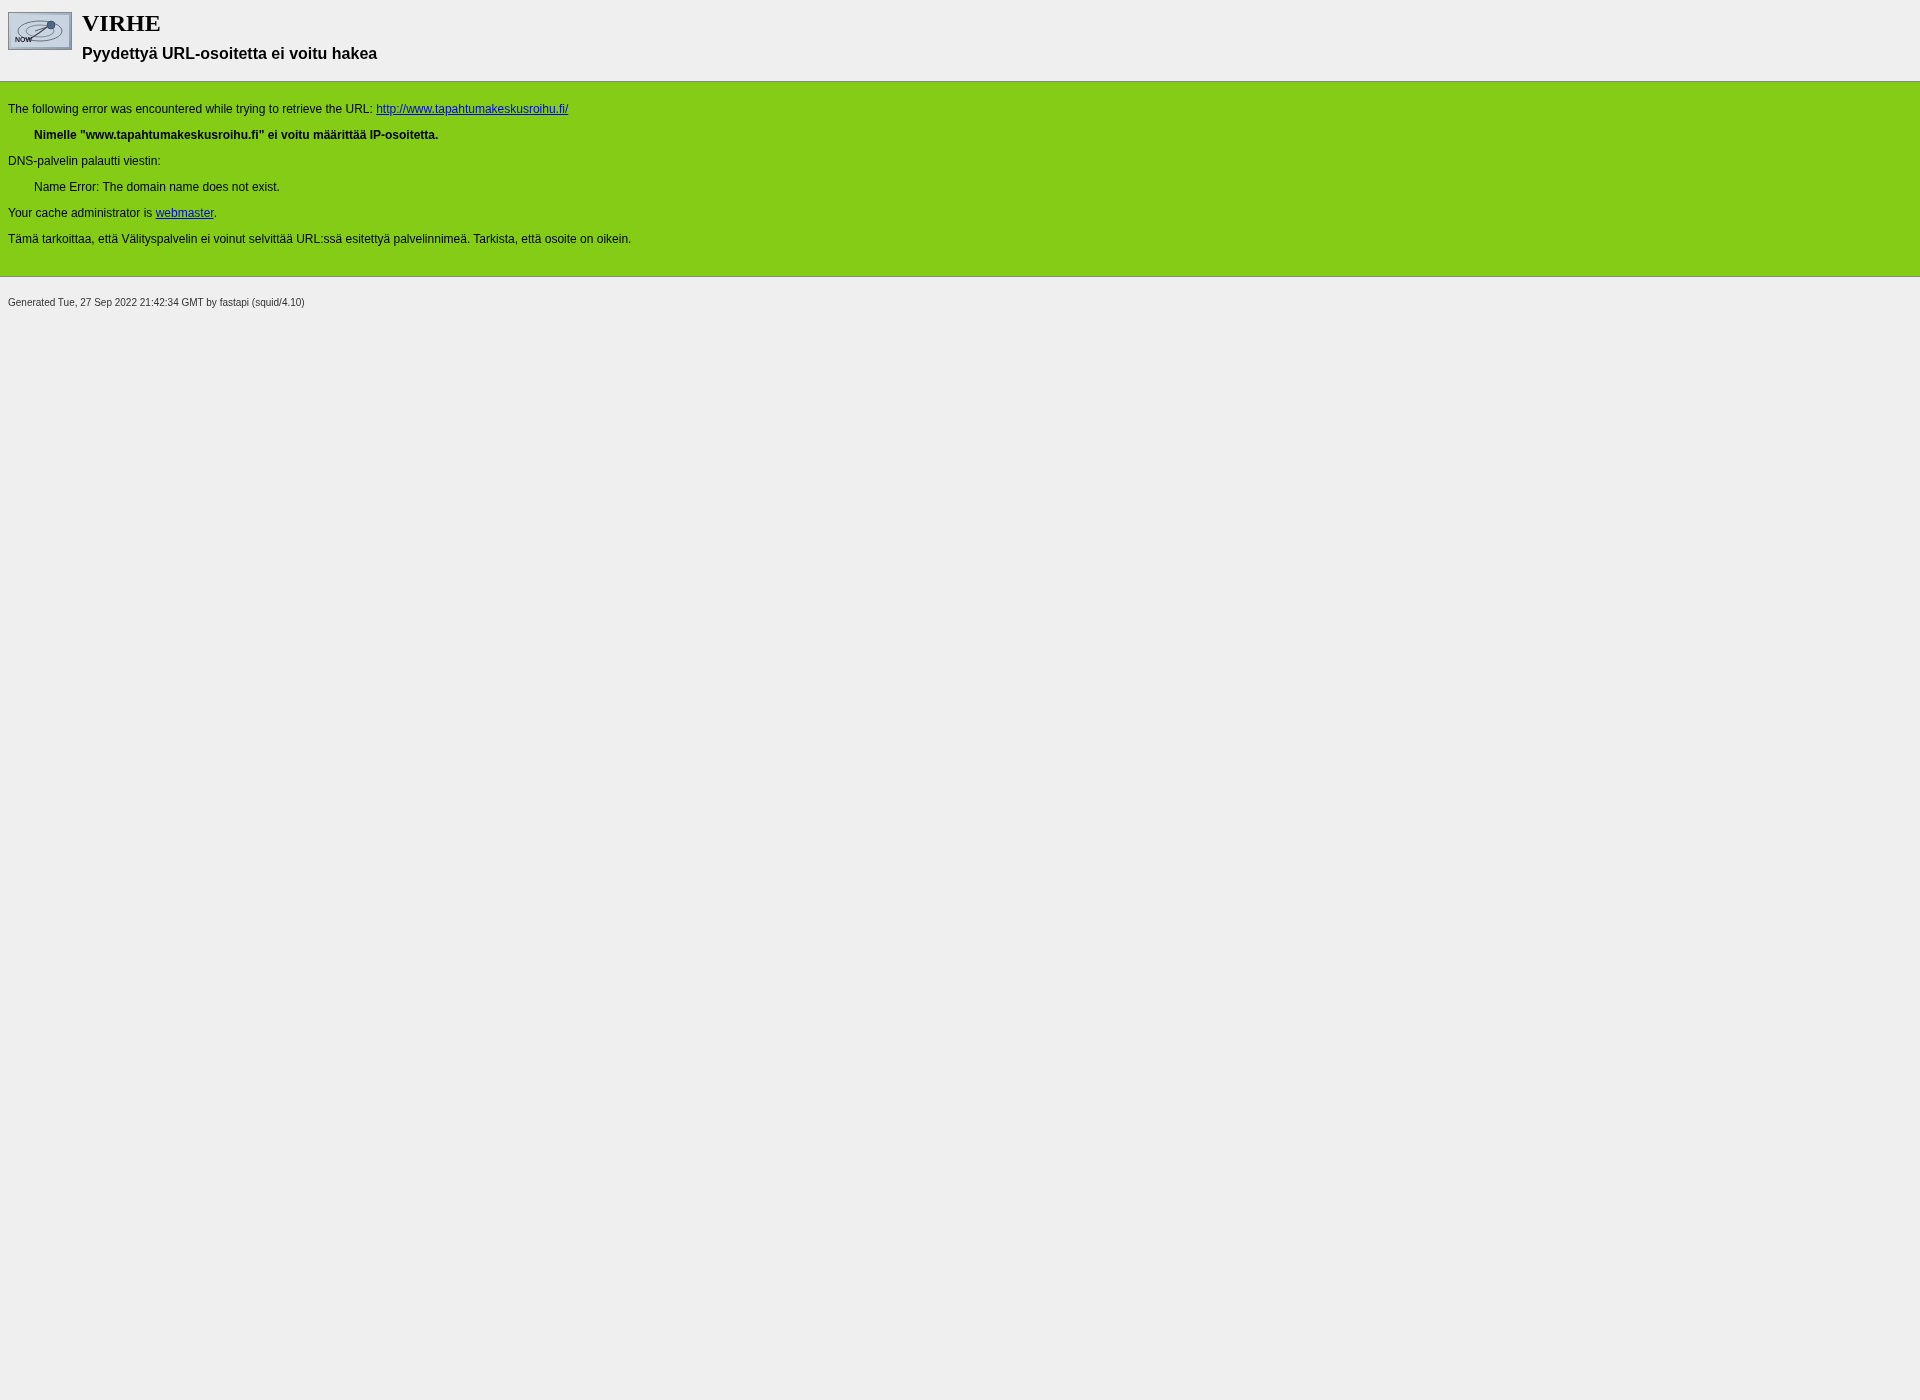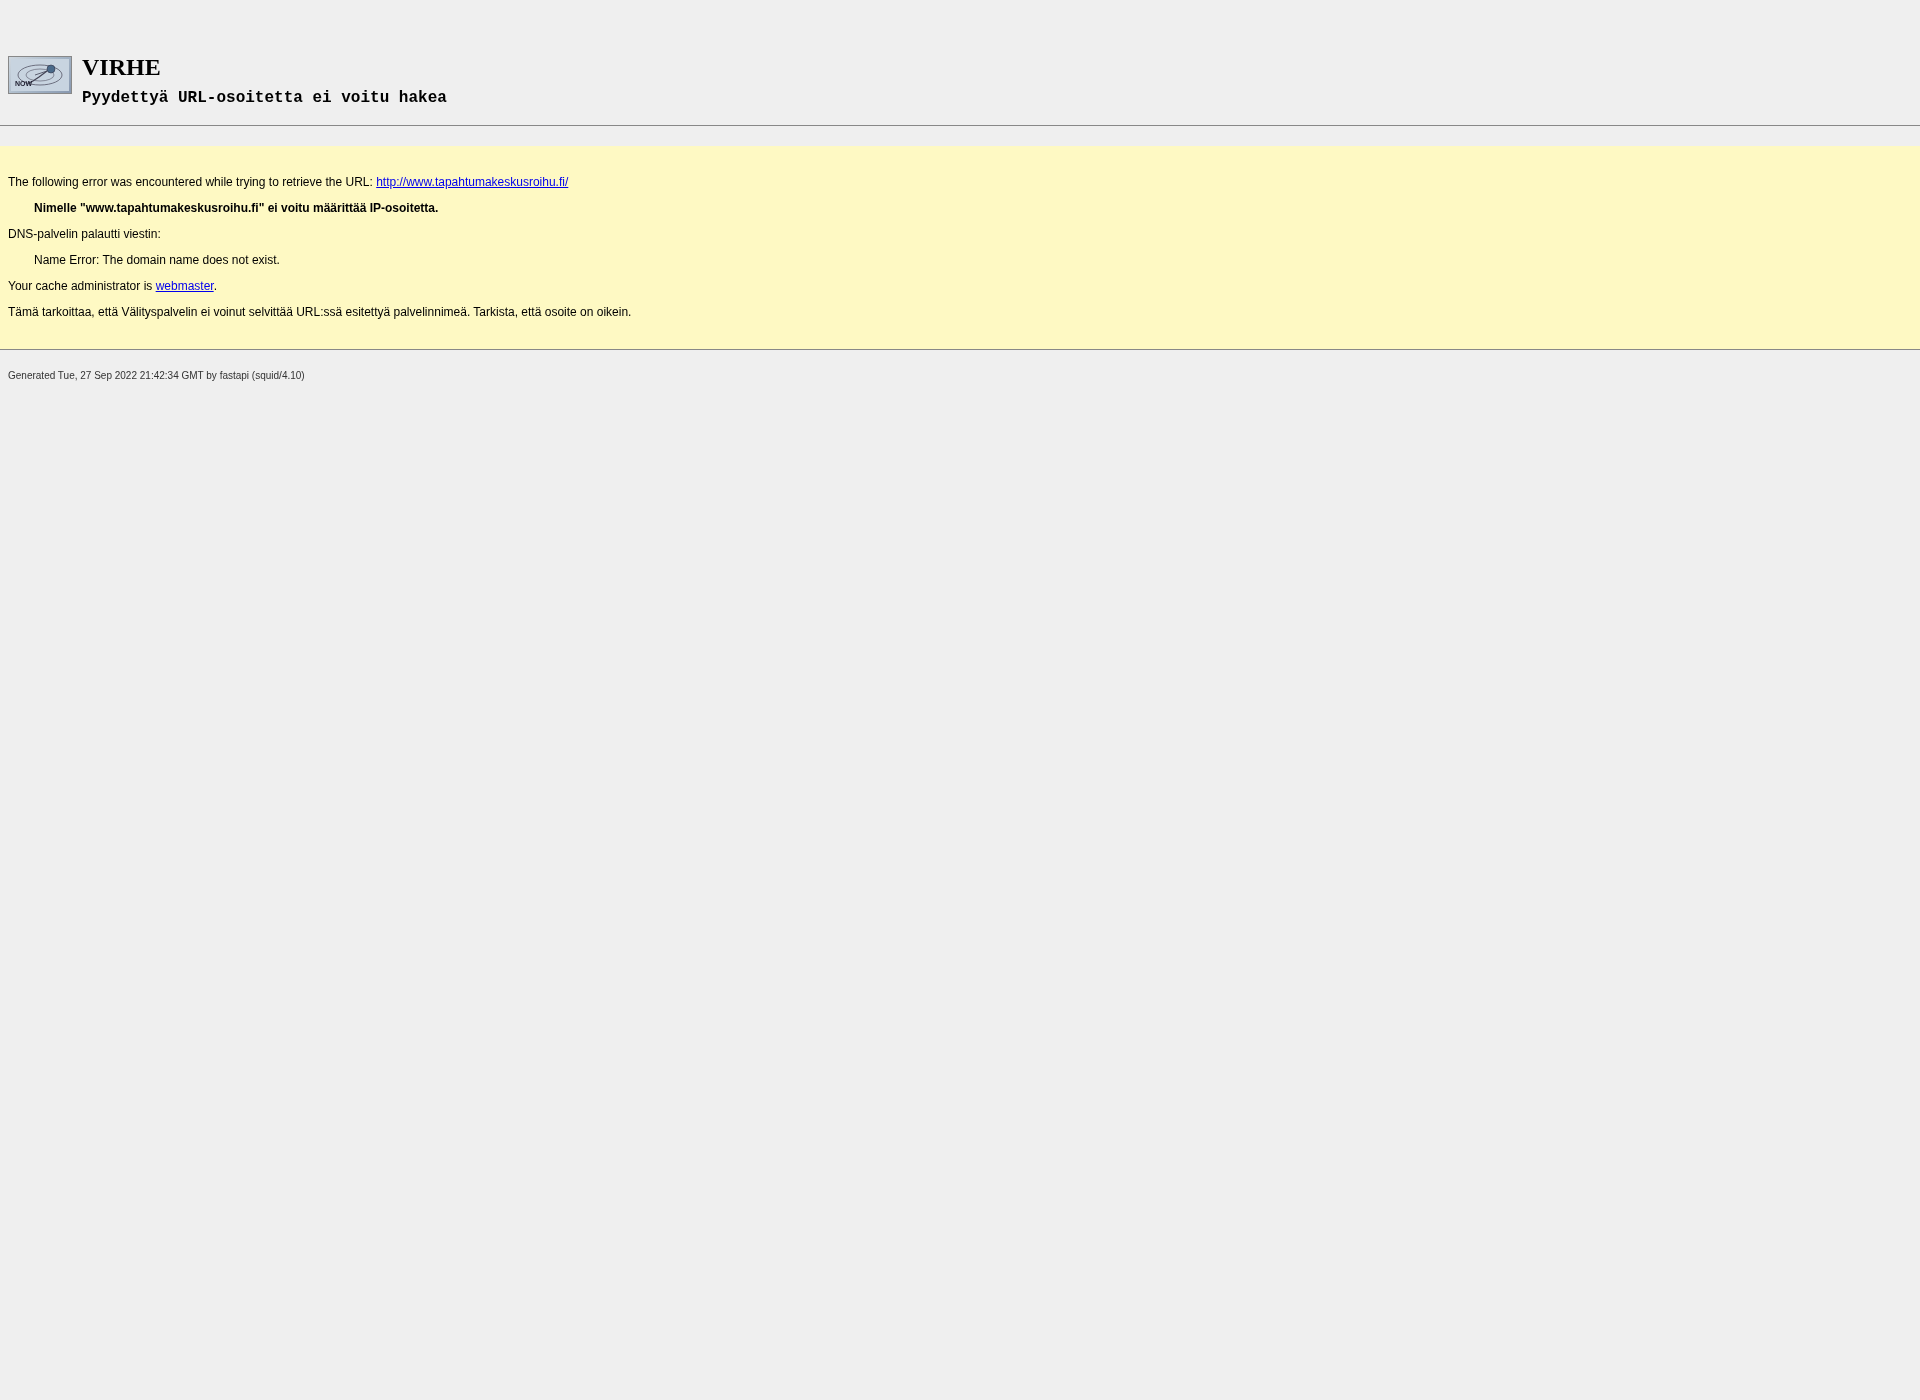--- a/index.html
+++ b/index.html
@@ -7,21 +7,20 @@
       padding: 0;
       font-family: "Times New Roman", Times, serif;
       background: #efefef;
       font-size: 13px;
     }
     .header {
       display: flex;
       align-items: flex-start;
       padding: 10px 8px 8px 8px;
       gap: 10px;
-      margin-top: 44px;
     }
     .icon-box {
       width: 62px;
       height: 36px;
       border: 1px solid #888;
       background: linear-gradient(135deg, #d0d8e0 0%, #a8b8c8 50%, #8898b0 100%);
       position: relative;
       flex-shrink: 0;
       margin-top: 2px;
       display: flex;
@@ -39,31 +38,30 @@
     h1 {
       margin: 0;
       font-size: 24px;
       font-weight: bold;
       font-family: "Times New Roman", serif;
     }
     h2 {
       margin: 8px 0 0 0;
       font-size: 16px;
       font-weight: bold;
-      font-family: Liberation Mono, monospace;
+      font-family: Liberation Sans, sans-serif;
     }
     hr {
       border: none;
       border-top: 1px solid #888;
       margin: 10px 0 0 0;
     }
     .content {
-      background: #fef9c3;
-      padding: 29px 8px 18px 8px;
-      margin-top: 20px;
+      background: #84cc16;
+      padding: 20px 8px 18px 8px;
     }
     .content p {
       margin: 0 0 12px 0;
       font-size: 12px;
       font-family: Verdana, Arial, sans-serif;
     }
     .content p.indented {
       padding-left: 26px;
     }
     .content p.indented b {

